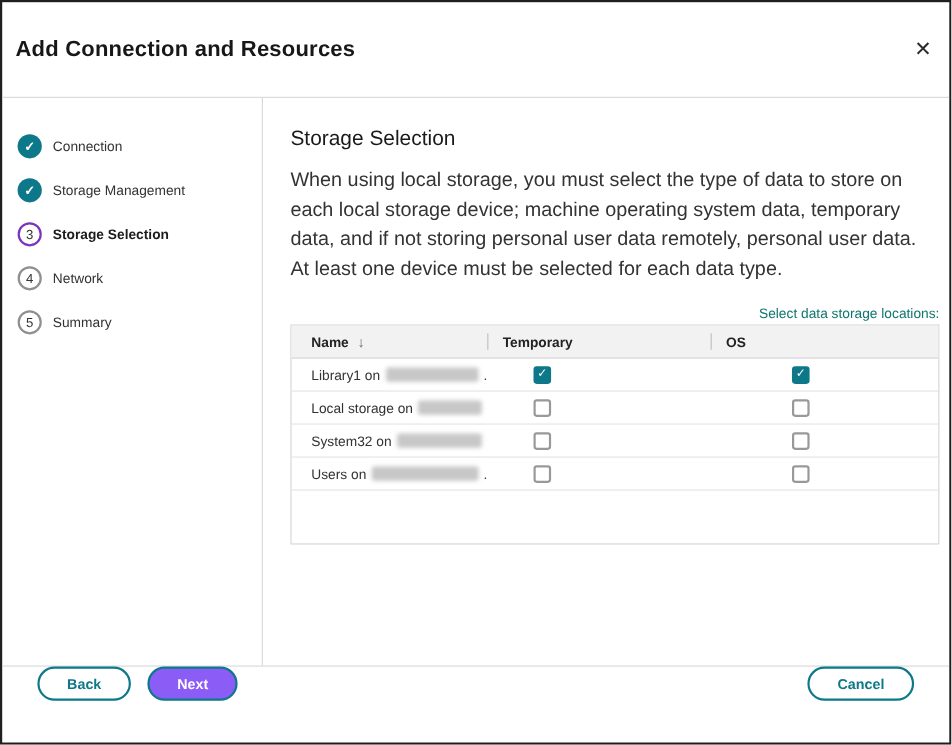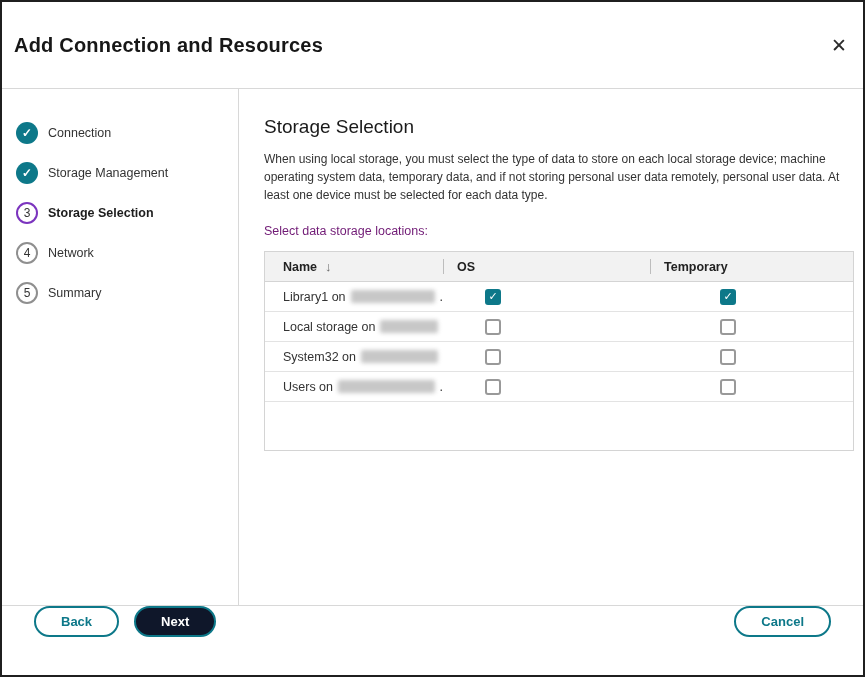--- a/index.html
+++ b/index.html
@@ -49,28 +49,28 @@
   .step.current .step-circle  { border: 2px solid #7b34be; background: #fff; }
   .step.upcoming .step-circle { border: 2px solid #8f8f8f; background: #fff; }
   .step-label { font-size: 12.5px; color: #333; }
   .step.current .step-label { font-weight: bold; color: #1c1c1c; }
 
   
   .content { flex: 1; padding: 27px 20px 0 25px; }
   .page-heading { font-size: 19px; font-weight: 400; color: #1a1a1a; }
   .description {
     margin-top: 12px;
-    font-size: 12px; line-height: 1.5; color: #333;
+    font-size: 18px; line-height: 1.5; color: #333;
     max-width: 585px;
   }
-  .instruction { margin-top: 20px; font-size: 12.5px; color: #701a75; }
+  .instruction { margin-top: 20px; font-size: 12.5px; color: #0f766e; text-align: right; }
 
   
   .table {
-    margin-top: 13px;
+    margin-top: 3px;
     width: 590px; height: 200px;
     border: 1px solid #d4d4d4;
     display: flex; flex-direction: column;
     background: #fff;
   }
   .thead {
     height: 30px; flex: 0 0 30px;
     background: #f2f2f2;
     display: flex; align-items: center;
     border-bottom: 1px solid #d4d4d4;
@@ -120,21 +120,21 @@
   }
   .btn {
     height: 31px; border-radius: 16px;
     padding: 0 25px;
     font-family: "Liberation Sans", sans-serif;
     font-size: 13px; font-weight: bold;
     background: #fff; color: #0d7889;
     border: 2px solid #0d7889;
     cursor: pointer;
   }
-  .btn.primary { background: #0f172a; color: #fff; border-color: #0d7889; }
+  .btn.primary { background: #8b5cf6; color: #fff; border-color: #0d7889; }
   .btn + .btn { margin-left: 15px; }
   .footer-spacer { flex: 1; }
 </style>
 </head>
 <body>
 
 <div class="window">
 
   <div class="titlebar">
     <span class="title">Add Connection and Resources</span>
@@ -180,27 +180,27 @@
       <h1 class="page-heading">Storage Selection</h1>
       <p class="description">When using local storage, you must select the type of data to store on each local storage device; machine operating system data, temporary data, and if not storing personal user data remotely, personal user data. At least one device must be selected for each data type.</p>
       <p class="instruction">Select data storage locations:</p>
 
       <div class="table">
         <div class="thead">
           <div class="cell name">
             <span>Name</span>
             <span class="sort-icon">↓</span>
           </div>
+          <div class="cell temp">
+            <span class="vbar"></span>
+            <span>Temporary</span>
+          </div>
           <div class="cell os">
             <span class="vbar"></span>
             <span>OS</span>
-          </div>
-          <div class="cell temp">
-            <span class="vbar"></span>
-            <span>Temporary</span>
           </div>
         </div>
 
         <div class="trow">
           <div class="cell name">
             <span>Library1 on</span>
             <span class="redacted" style="width: 103px;"></span>
             <span>.</span>
           </div>
           <div class="cell os">

